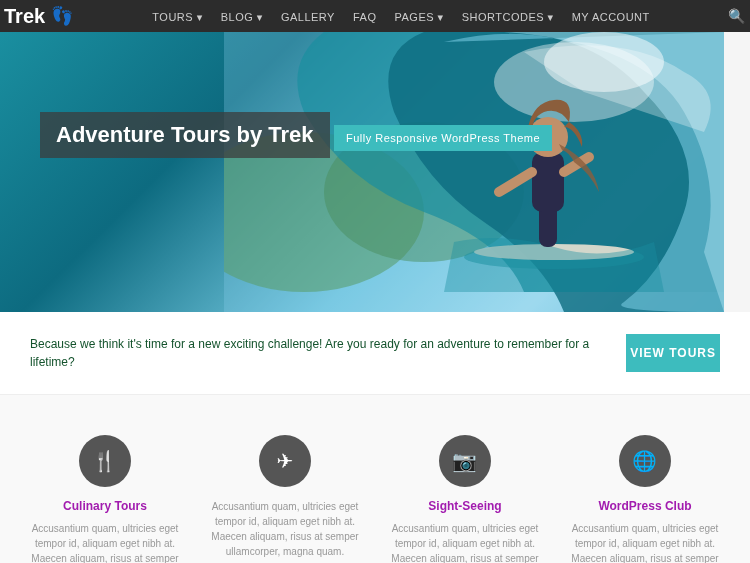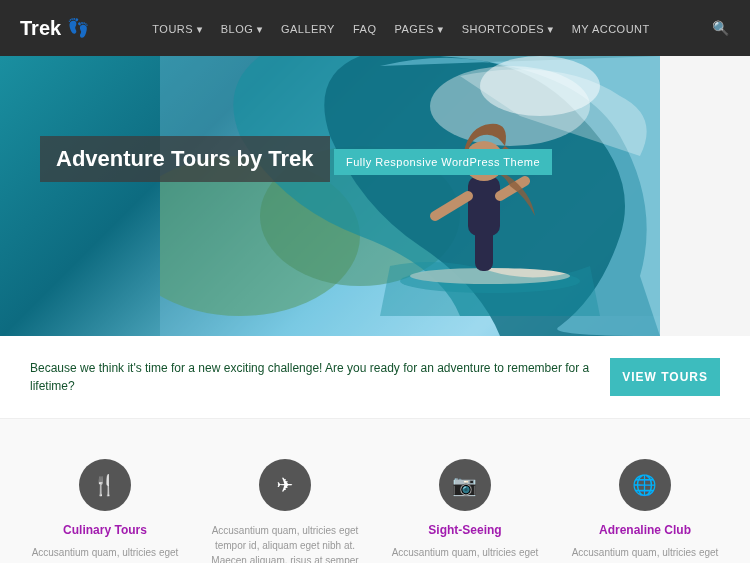--- a/index.html
+++ b/index.html
@@ -1,24 +1,24 @@
 <!DOCTYPE html>
 <html><head>
   <meta charset="utf-8">
   <style>
     * { margin: 0; padding: 0; box-sizing: border-box; }
     body { font-family: 'Arial', sans-serif; width: 750px; overflow-x: hidden; background: #f5f5f5; }
 
     
     nav {
       background: #2c2c2c;
-      height: 56px;
-      display: flex;
-      align-items: center;
-      padding: 0 20px;
+      height: 32px;
+      display: flex;
+      align-items: center;
+      padding: 0 4px;
       justify-content: space-between;
       gap: 28px;
     }
     .nav-logo {
       display: flex;
       align-items: center;
       gap: 6px;
       color: #fff;
       font-size: 20px;
       font-weight: bold;
@@ -38,21 +38,21 @@
       text-decoration: none;
       font-size: 11px;
       letter-spacing: 0.5px;
       text-transform: uppercase;
     }
     .nav-search { color: #ccc; font-size: 14px; cursor: pointer; }
 
     
     .hero {
       position: relative;
-      width: 660px;
+      width: 724px;
       height: 280px;
       overflow: hidden;
       background: linear-gradient(135deg, #1a8fa0 0%, #0d6b80 30%, #74c8e0 60%, #a8dff0 80%, #5ab8d6 100%);
     }
     
     .hero-wave {
       position: absolute;
       top: 0; right: 0;
       width: 500px;
       height: 280px;
@@ -109,21 +109,21 @@
     .mid-banner-middle {
       flex: 1;
       font-size: 12px;
       color: #14532d;
       line-height: 1.5;
     }
     .mid-banner-btn {
       background: #3dbcbe;
       color: #fff;
       border: none;
-      padding: 12px 12px;
+      padding: 12px 4px;
       font-size: 12px;
       font-weight: bold;
       letter-spacing: 1px;
       text-transform: uppercase;
       cursor: pointer;
       white-space: nowrap;
     }
 
     
     .features {
@@ -247,16 +247,16 @@
     <div class="feature-icon">✈</div>
     <div class="feature-desc">Accusantium quam, ultricies eget tempor id, aliquam eget nibh at. Maecen aliquam, risus at semper ullamcorper, magna quam.</div>
   </div>
     <div class="feature-item">
     <div class="feature-icon">📷</div>
     <div class="feature-title">Sight-Seeing</div>
     <div class="feature-desc">Accusantium quam, ultricies eget tempor id, aliquam eget nibh at. Maecen aliquam, risus at semper ullamcorper, magna quam.</div>
   </div>
     <div class="feature-item">
     <div class="feature-icon">🌐</div>
-    <div class="feature-title">Adrenaline Club</div>
+    <div class="feature-title">WordPress Club</div>
     <div class="feature-desc">Accusantium quam, ultricies eget tempor id, aliquam eget nibh at. Maecen aliquam, risus at semper ullamcorper, magna quam.</div>
   </div>
   </div>
 
 </body></html>

